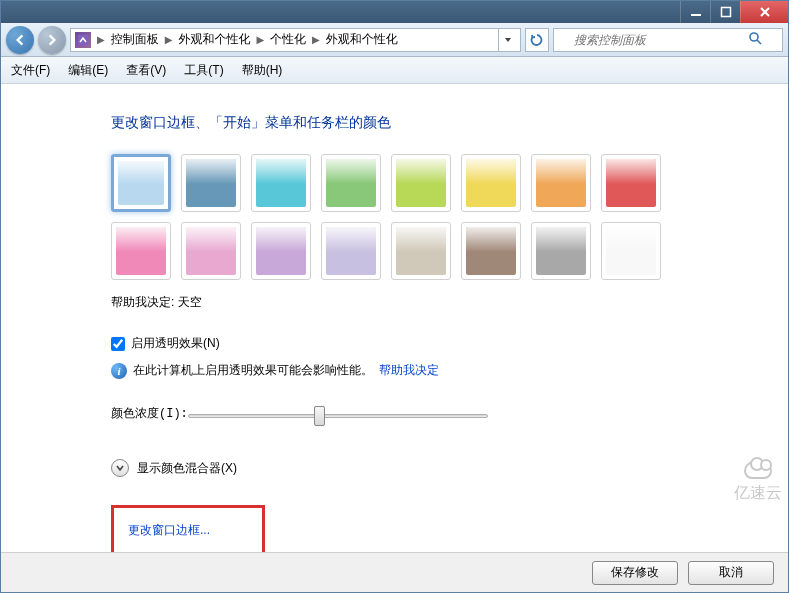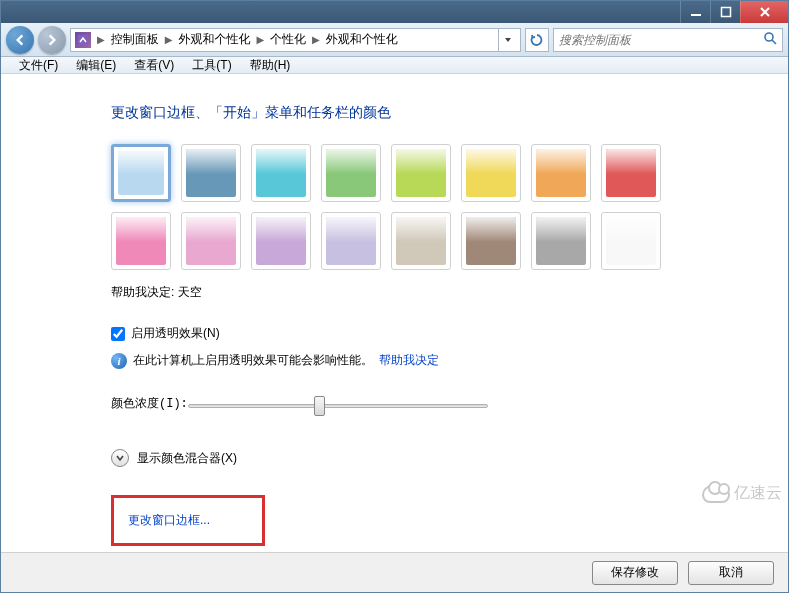--- a/index.html
+++ b/index.html
@@ -12,24 +12,24 @@
 .navbar { height: 34px; background: linear-gradient(to bottom, #e8f0f8, #d5e3f0); border-bottom: 1px solid #a8b8c8; display: flex; align-items: center; padding: 3px 5px; gap: 4px; }
 .nav-back, .nav-fwd { width: 28px; height: 28px; border-radius: 50%; background: radial-gradient(circle at 30% 30%, #6ea8d8, #3876b0); display: flex; align-items: center; justify-content: center; box-shadow: 0 1px 2px rgba(0,0,0,.3); }
 .nav-fwd { background: radial-gradient(circle at 30% 30%, #b8c8d8, #8898a8); }
 .nav-back svg, .nav-fwd svg { width: 14px; height: 14px; fill: #fff; }
 .breadcrumb { flex: 1; height: 24px; background: #fff; border: 1px solid #a8b8c8; display: flex; align-items: center; padding: 0 4px; font-size: 12px; }
 .bc-icon { width: 16px; height: 16px; background: linear-gradient(135deg,#6a4aa0,#a06aa0); margin-right: 4px; display:flex;align-items:center;justify-content:center; }
 .bc-seg { padding: 0 4px; color: #000; }
 .bc-arrow { color: #666; padding: 0 2px; font-size: 10px; }
 .bc-drop { width: 18px; height: 100%; border-left: 1px solid #a8b8c8; display:flex;align-items:center;justify-content:center; }
 .refresh-btn { width: 24px; height: 24px; border: 1px solid #a8b8c8; background: #fdfdfd; display:flex;align-items:center;justify-content:center; }
-.searchbox { width: 230px; height: 24px; border: 1px solid #a8b8c8; background: #fff; display: flex; align-items: center; padding: 0 5px; }
+.searchbox { width: 230px; height: 24px; border: 1px solid #a8b8c8; background: #fff; display: flex; align-items: center; padding: 0 20px; }
 .searchbox input { border: none; outline: none; flex: 1; font-size: 12px; font-style: italic; color: #888; }
 .searchbox .sicon { color: #3876b0; }
-.menubar { height: 17px; background: linear-gradient(to bottom, #f4f8fc, #e4ecf4); border-bottom: 1px solid #c8d4e0; display: flex; align-items: center; padding: 0 10px; gap: 2px; }
+.menubar { height: 27px; background: linear-gradient(to bottom, #f4f8fc, #e4ecf4); border-bottom: 1px solid #c8d4e0; display: flex; align-items: center; padding: 0 2px; gap: 2px; }
 .menuitem { padding: 3px 8px; font-size: 12px; }
 .content { flex: 1; background: #fff; padding: 30px 0 0 110px; overflow: hidden; position: relative; }
 .heading { color: #003399; font-size: 14px; margin-bottom: 22px; }
 .swatches { display: flex; flex-wrap: wrap; gap: 10px; width: 600px; margin-bottom: 14px; }
 .swatch { width: 60px; height: 58px; border: 1px solid #d0d0d0; border-radius: 3px; position: relative; overflow: hidden; cursor: pointer; }
 .swatch.selected { border: 3px solid #7aa8d8; box-shadow: 0 0 6px rgba(100,160,220,.6); }
 .swatch::before { content:""; position:absolute; inset:4px; border-radius:2px; background: var(--sc); }
 .swatch::after { content:""; position:absolute; left:4px; right:4px; top:4px; height:45%; background: linear-gradient(to bottom, rgba(255,255,255,.85), rgba(255,255,255,0)); border-radius: 2px 2px 0 0; }
 .current-line { font-size: 12px; margin-bottom: 24px; }
 .check-row { display: flex; align-items: center; gap: 6px; margin-bottom: 10px; font-size: 12px; }
@@ -39,21 +39,21 @@
 .link { color: #0645cc; cursor: pointer; }
 .slider-row { display: flex; margin-bottom: 32px; font-family: Liberation Mono, monospace; }
 .slider { width: 300px; height: 22px; position: relative; }
 .slider-track { position:absolute; left:0; right:0; top:9px; height:4px; background: linear-gradient(to bottom,#d0d0d0,#f0f0f0); border:1px solid #b0b0b0; border-radius:2px; }
 .slider-thumb { position:absolute; left: 42%; top:1px; width:11px; height:20px; background: linear-gradient(to bottom,#f8f8f8,#d8d8d8); border:1px solid #888; border-radius:2px; }
 .mixer-row { display: flex; align-items: center; gap: 8px; margin-bottom: 28px; font-size:12px; }
 .chevron-circle { width:18px; height:18px; border-radius:50%; border:1px solid #888; background:linear-gradient(to bottom,#fff,#e0e0e0); display:flex;align-items:center;justify-content:center; }
 .adv-link-box { border: 3px solid #d83030; padding: 14px 52px 14px 14px; display: inline-block; }
 .footer { height: 40px; background: #f0f0f0; border-top: 1px solid #d0d0d0; display:flex; align-items:center; justify-content:flex-end; padding: 0 14px; gap: 10px; }
 .btn { min-width: 86px; height: 24px; background: linear-gradient(to bottom,#fdfdfd,#e4e4e4); border:1px solid #888; border-radius:3px; font-size:12px; cursor:pointer; }
-.watermark { position:absolute; right:6px; bottom:48px; color:#c8c8c8; font-size:16px; display:flex; align-items:center; gap:4px; }
+.watermark { position:absolute; right:6px; bottom:48px; color:#c8c8c8; font-size:16px; display:flex; align-items:center; gap:4px;flex-direction:column; }
 .watermark-cloud { width:28px; height:18px; border:2px solid #c8c8c8; border-radius: 10px 10px 8px 8px; position:relative; }
 .watermark-cloud::before { content:""; position:absolute; width:10px; height:10px; border:2px solid #c8c8c8; border-radius:50%; top:-6px; left:4px; background:#fff; }
 .watermark-cloud::after { content:""; position:absolute; width:8px; height:8px; border:2px solid #c8c8c8; border-radius:50%; top:-4px; left:14px; background:#fff; }
 </style>
 </head>
 <body>
 
 <div class="window">
 
   <div class="titlebar">

